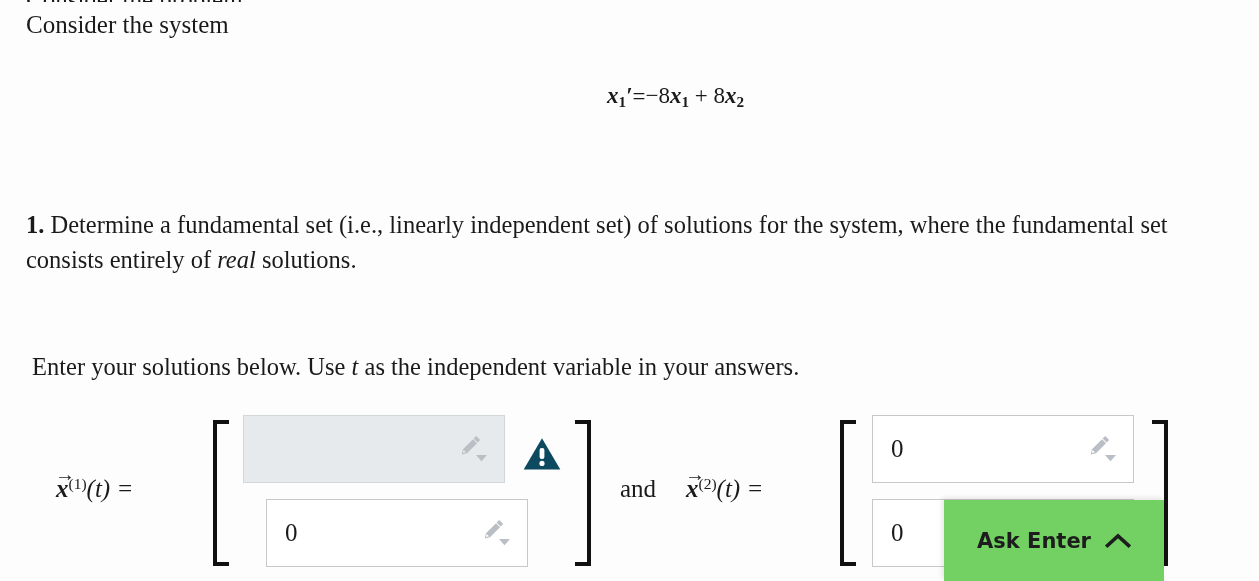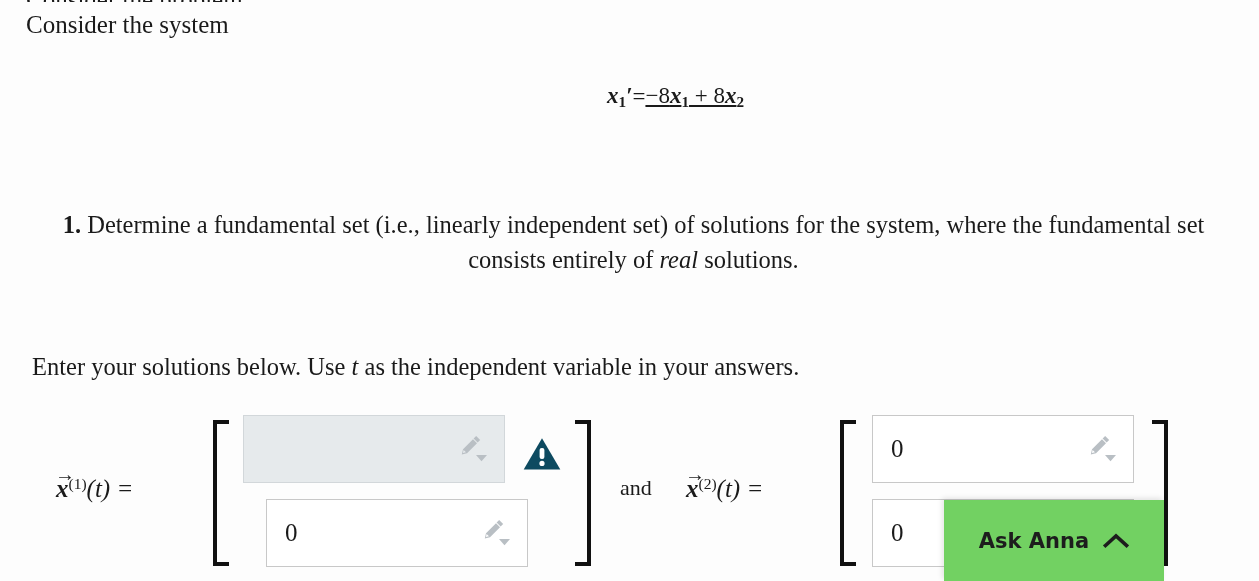--- a/index.html
+++ b/index.html
@@ -56,21 +56,21 @@
     border-collapse: collapse;
     font-size: 23px;
   }
   table.eqtable td {
     padding: 3px 0;
     vertical-align: middle;
     white-space: nowrap;
   }
   td.lhs { text-align: right; padding-right: 26px; }
   td.rel { text-align: center; padding-right: 26px; }
-  td.rhs { text-align: left; text-decoration: underline; }
+  td.rhs { text-align: left; }
 
   .mi {               
     font-family: "Liberation Serif", "DejaVu Serif", serif;
     font-style: italic;
     font-weight: 700;
   }
   .mn { font-family: "Liberation Serif", "DejaVu Serif", serif; }
   sub.idx {
     font-size: 0.66em;
     font-style: normal;
@@ -94,21 +94,20 @@
   .frac .den { display: block; padding: 0 2px; border-top: 1.3px solid #1a1a1a; }
 
   
   .question {
     position: absolute;
     top: 208px;
     left: 26px;
     width: 1215px;
     font-size: 24.5px;
     line-height: 1.42;
-    text-align: center;
   }
   .question b { font-weight: 700; }
   .question i { font-style: italic; }
 
   .enterline {
     position: absolute;
     top: 353px;
     left: 32px;
     font-size: 24.5px;
     white-space: nowrap;
@@ -193,21 +192,21 @@
   }
 
   .warn {
     position: absolute;
     width: 40px;
     height: 38px;
   }
 
   .andtext {
     position: absolute;
-    font-size: 22px;
+    font-size: 25px;
     white-space: nowrap;
   }
 
   
   .ask-anna {
     position: absolute;
     right: 0;
     bottom: 0;
     width: 220px;
     height: 81px;
@@ -324,21 +323,21 @@
                      M7.6 15.9 l-0.7 3.1 3.1 -0.7 z"></path>
             <path d="M20.0 21.0 h11.0 l-5.5 6.2 z"></path>
           </g>
         </svg>
       </span>
     </div>
 
   </div>
 
   <div class="ask-anna">
-    <span>Ask Anna</span>
+    <span>Ask Enter</span>
     <span class="chev">
       <svg width="26" height="16" viewBox="0 0 26 16" xmlns="http://www.w3.org/2000/svg">
         <path d="M2.5 12.5 L13 3 L23.5 12.5" stroke="#1d1d1d" stroke-width="3.6" fill="none" stroke-linecap="square" stroke-linejoin="miter"></path>
       </svg>
     </span>
   </div>
 
 </div>
 
 </body></html>

